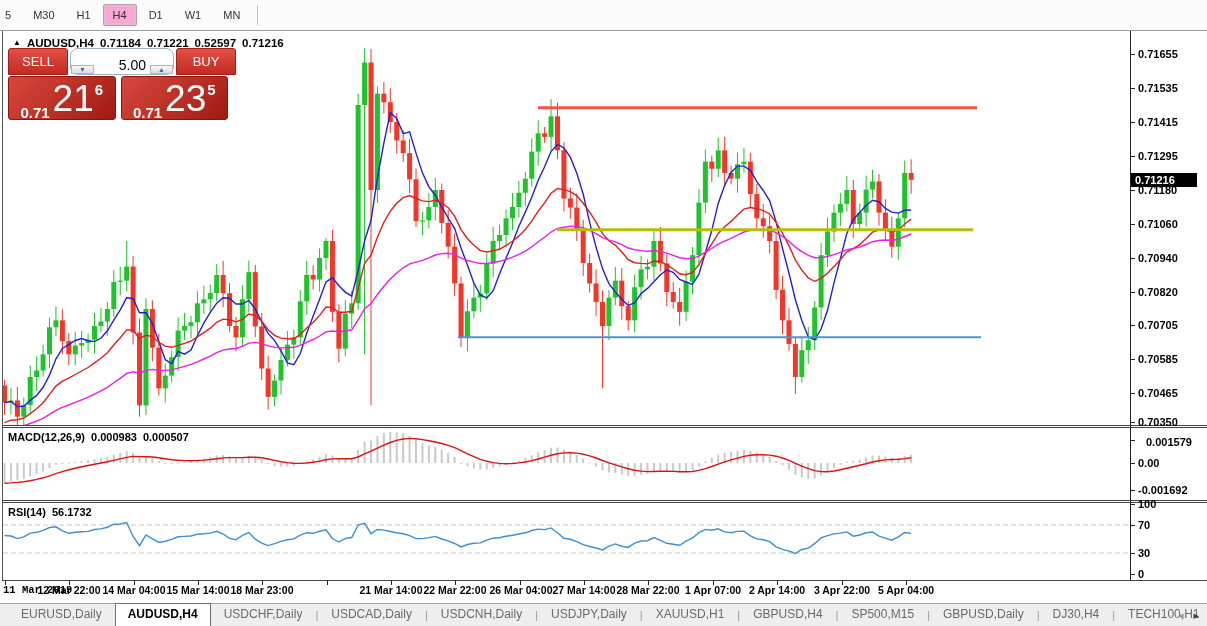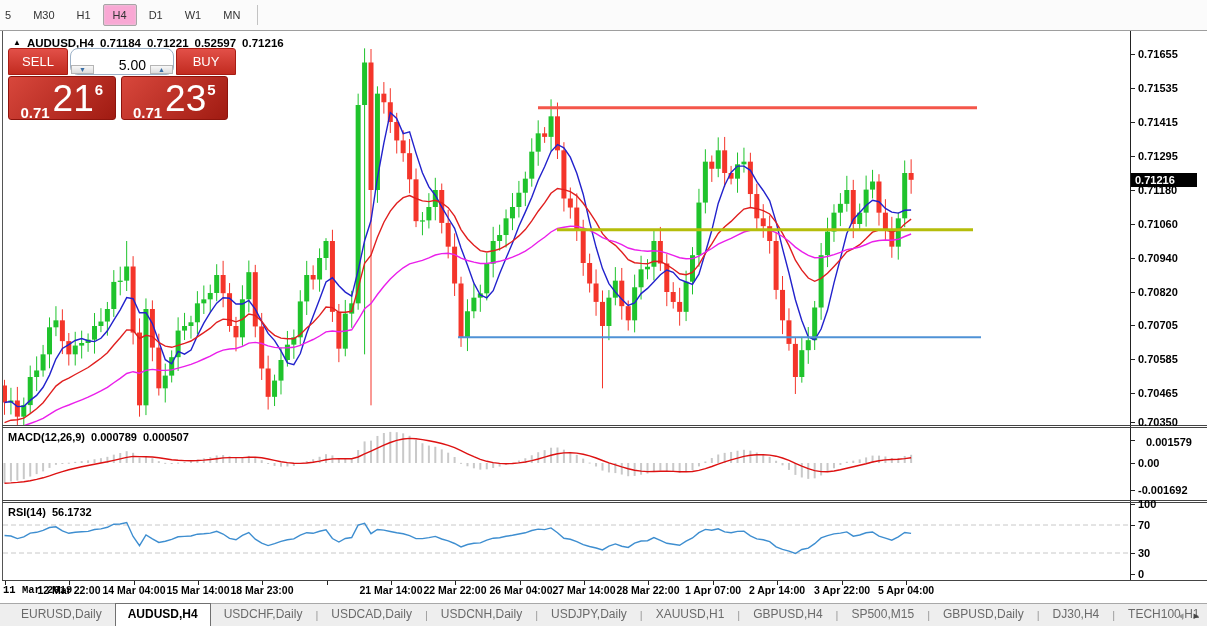--- a/index.html
+++ b/index.html
@@ -566,21 +566,21 @@
         <div class="price-box">
           <span class="pfx">0.71</span>
           <span class="big">23</span>
           <span class="sup">5</span>
         </div>
       </div>
     </div>
 
     <div class="pane-label" style="left:8px;top:400px;">
       <span>MACD(12,26,9)</span>
-      <span>0.000789</span>
+      <span>0.000983</span>
       <span>0.000507</span>
     </div>
     <div class="pane-label" style="left:8px;top:475px;">
       <span>RSI(14)</span>
       <span>56.1732</span>
     </div>
 
     <div id="price-axis">
         <div class="ax-tick" style="top: 23px;"></div>
         <div class="ax-label" style="top: 17px;">0.71655</div>

